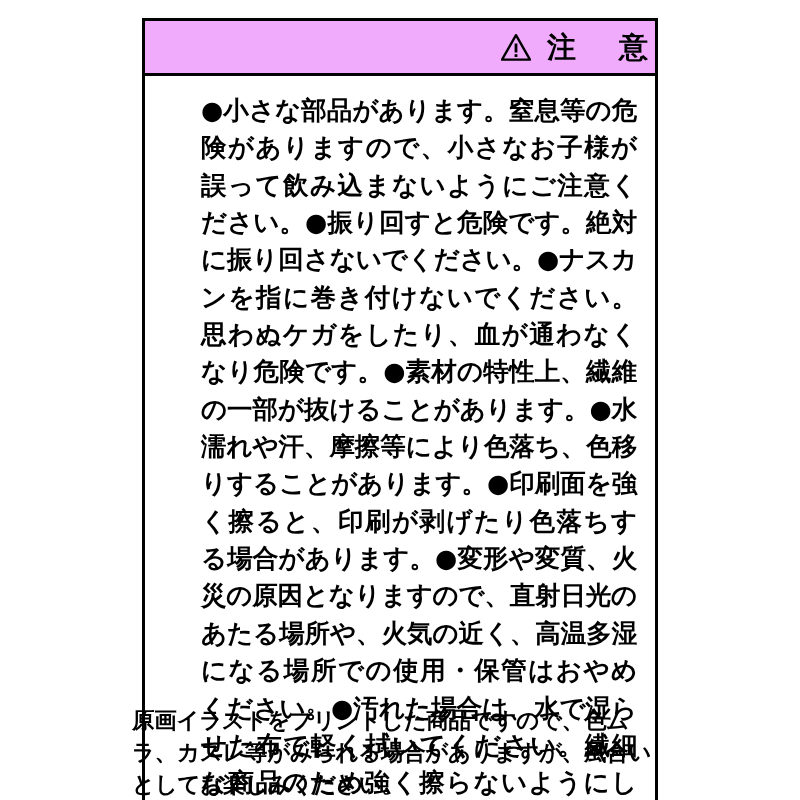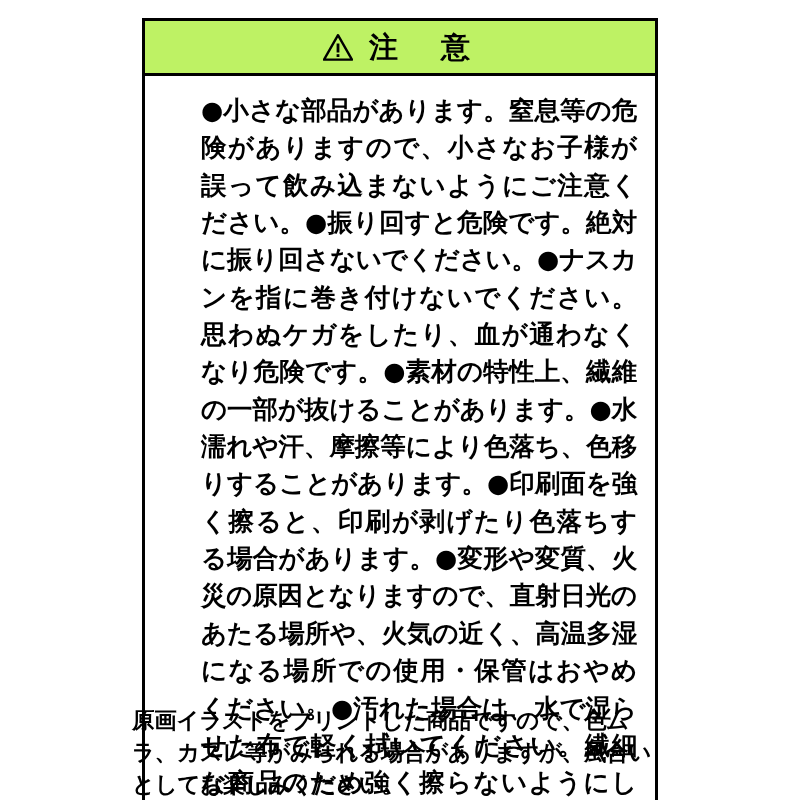--- a/index.html
+++ b/index.html
@@ -23,26 +23,26 @@
   .notice-box {
     position: absolute;
     left: 142px;
     top: 18px;
     width: 516px;
     box-sizing: border-box;
     border: 3px solid #000000;
     background: #ffffff;
   }
   .notice-header {
-    background: #bef264;
+    background: #f0abfc;
     border-bottom: 3px solid #000000;
     height: 52px;
     display: flex;
     align-items: center;
-    justify-content: center;
+    justify-content: flex-end;
     gap: 14px;
   }
   .warn-icon {
     display: block;
     width: 30px;
     height: 27px;
   }
   .notice-title {
     font-family: "DejaVu Sans", sans-serif;
     font-size: 29px;

